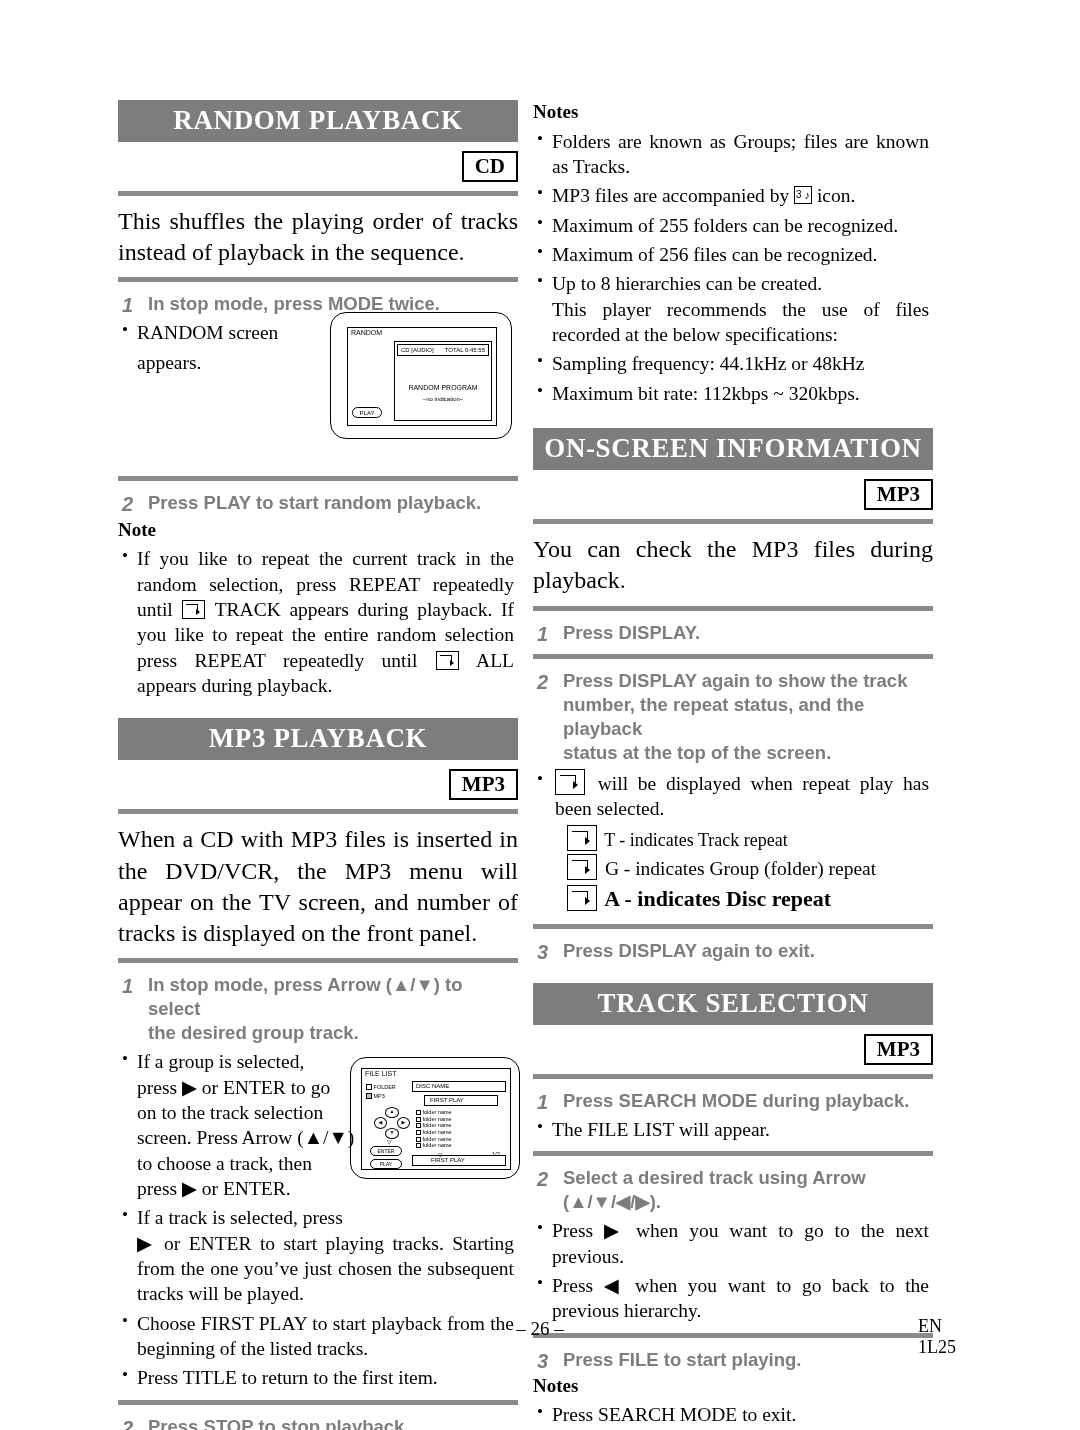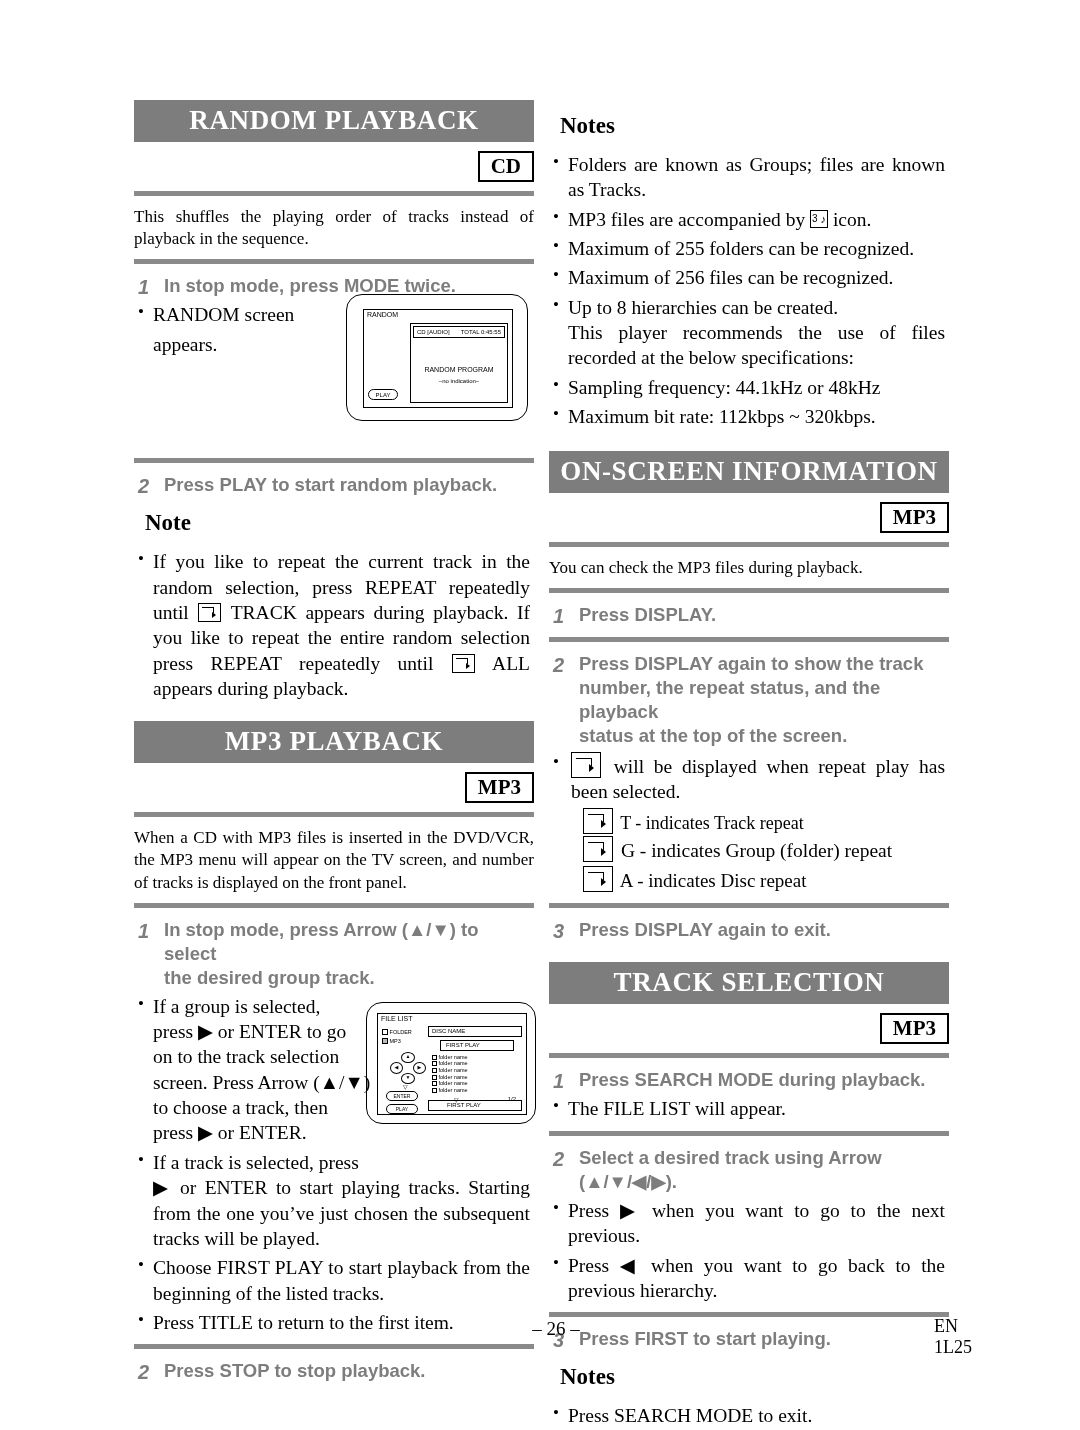--- a/index.html
+++ b/index.html
@@ -2,21 +2,21 @@
 <html><head>
 <meta charset="utf-8">
 <style>
   html,body{margin:0;padding:0;}
   body{
     width:1080px;height:1430px;background:#fff;
     font-family:"Liberation Serif", serif;
     color:#000;
     position:relative;
   }
-  .page{position:absolute;left:16px;top:0;width:1040px;height:1430px;}
+  .page{position:absolute;left:0;top:0;width:1040px;height:1430px;}
   .col{position:absolute;top:100px;width:400px;}
   .col-left{left:118px;}
   .col-right{left:533px;}
 
   
   .band{
     background:#7d7d7d;color:#fff;
     font-family:"Liberation Serif", serif;
     font-weight:bold;
     font-size:27px;
@@ -32,36 +32,36 @@
     font-weight:bold;font-size:21px;
     padding:2px 11px 3px 11px;
     line-height:1.05;
     font-family:"Liberation Serif", serif;
     text-align:right;
   }
   .rule{ height:5px;background:#8a8a8a;margin:9px 0 10px 0; }
 
   
   p.body{
-    font-size:17px;line-height:1.30;margin:0 0 0 0;
+    font-size:24px;line-height:1.30;margin:0 0 0 0;
     text-align:justify;
   }
   .step{
     color:#7d7d7d;font-family:"Liberation Sans",sans-serif;
     font-weight:bold;font-size:18.5px;line-height:1.30;
     margin:0 0 2px 0;
     padding-left:30px;position:relative;
     text-indent:0;
   }
   .step .num{
     position:absolute;left:4px;top:0;
     font-style:italic;font-weight:bold;font-size:20px;
   }
   .notes-hd{
-    font-weight:bold;font-size:23px;margin:11px;line-height:1.3;
+    font-weight:bold;font-size:19px;margin:0;line-height:1.3;
   }
   ul.bl{ list-style:none;margin:0;padding:0; }
   ul.bl li{
     font-size:19.5px;line-height:1.30;
     position:relative;padding-left:15px;
     text-align:justify;margin:4px;
   }
   ul.bl li:before{
     content:"\2022";position:absolute;left:0;top:-1px;font-size:17px;
   }
@@ -344,21 +344,21 @@
     </ul>
     <div style="padding-left:34px;">
       <div style="font-size:18px;line-height:1.45;">
         <span class="rptbox"></span>
         <span>T - indicates Track repeat</span>
       </div>
       <div style="font-size:19.5px;line-height:1.45;">
         <span class="rptbox"></span>
         <span>G - indicates Group (folder) repeat</span>
       </div>
-      <div style="font-size:19px;line-height:1.45;">
+      <div style="font-size:22px;line-height:1.45;font-weight:bold;">
         <span class="rptbox"></span>
         <span>A - indicates Disc repeat</span>
       </div>
     </div>
 
     <div class="rule"></div>
     <div class="step">
       <span class="num">3</span>
       <span>Press DISPLAY again to exit.</span>
     </div>
@@ -387,21 +387,21 @@
     </div>
     <ul class="bl">
       <li><span>Press ▶ when you want to go to the next previous.</span></li>
       <li class="just"><span>Press ◀ when you want to go back to the previous hierarchy.</span></li>
     </ul>
 
     <div class="rule"></div>
 
     <div class="step">
       <span class="num">3</span>
-      <span>Press FIRST to start playing.</span>
+      <span>Press FILE to start playing.</span>
     </div>
     <div class="notes-hd">Notes</div>
     <ul class="bl">
       <li><span>Press SEARCH MODE to exit.</span></li>
       <li><span>Some selections may take a while to be recognized.</span></li>
     </ul>
   </div>
 
   <div class="pg">– 26 –</div>
   <div class="fcode">

